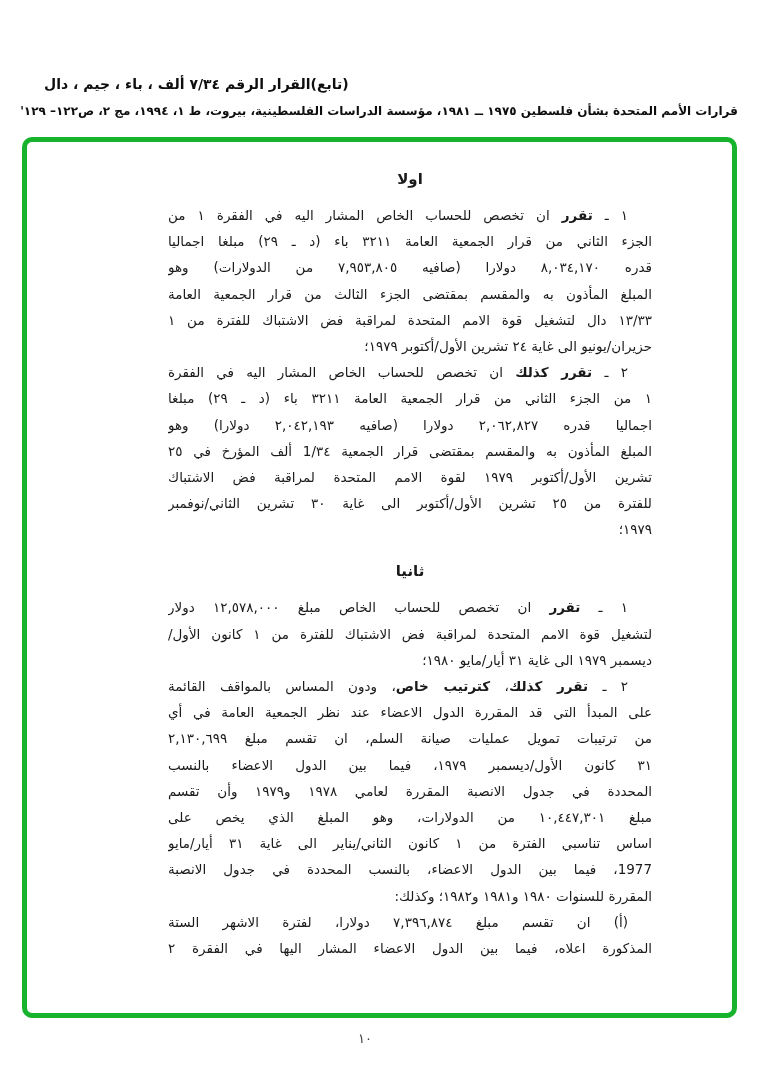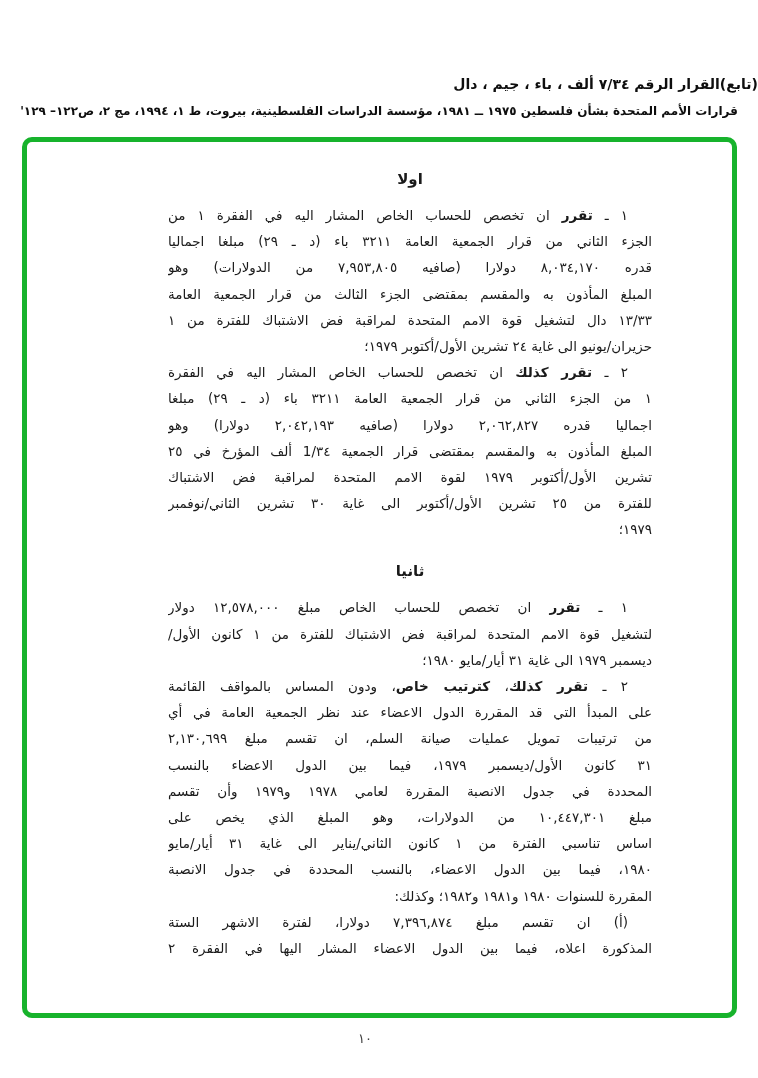--- a/index.html
+++ b/index.html
@@ -13,26 +13,27 @@
     position: relative;
     font-family: "DejaVu Sans", sans-serif;
     color: #141414;
     overflow: hidden;
   }
   .hdr1 {
     position: absolute;
     top: 76px;
     left: 0;
     right: 0;
-    text-align: right;
+    text-align: left;
     direction: rtl;
     font-weight: bold;
     font-size: 14px;
     color: #0e0e0e;
     letter-spacing: 0.2px;
+    padding-left: 44px;
   }
   .hdr2 {
     position: absolute;
     top: 104px;
     left: 0;
     right: 0;
     text-align: center;
     direction: rtl;
     font-weight: bold;
     font-size: 12px;
@@ -130,21 +131,21 @@
         <div class="tline nj"><span class="">ديسمبر ١٩٧٩ الى غاية ٣١ أيار/مايو ١٩٨٠؛</span></div>
       </div>
       <div class="paragraph">
         <div class="tline ind"><span class="">٢ ـ </span><span class="bold">تقرر كذلك</span><span class="">، </span><span class="bold">كترتيب خاص</span><span class="">، ودون المساس بالمواقف القائمة</span></div>
         <div class="tline"><span class="">على المبدأ التي قد المقررة الدول الاعضاء عند نظر الجمعية العامة في أي</span></div>
         <div class="tline"><span class="">من ترتيبات تمويل عمليات صيانة السلم، ان تقسم مبلغ ٢,١٣٠,٦٩٩</span></div>
         <div class="tline"><span class="">٣١ كانون الأول/ديسمبر ١٩٧٩، فيما بين الدول الاعضاء بالنسب</span></div>
         <div class="tline"><span class="">المحددة في جدول الانصبة المقررة لعامي ١٩٧٨ و١٩٧٩ وأن تقسم</span></div>
         <div class="tline"><span class="">مبلغ ١٠,٤٤٧,٣٠١ من الدولارات، وهو المبلغ الذي يخص على</span></div>
         <div class="tline"><span class="">اساس تناسبي الفترة من ١ كانون الثاني/يناير الى غاية ٣١ أيار/مايو</span></div>
-        <div class="tline"><span class="">١٩٨٠، فيما بين الدول الاعضاء، بالنسب المحددة في جدول الانصبة</span></div>
+        <div class="tline"><span class="">1977، فيما بين الدول الاعضاء، بالنسب المحددة في جدول الانصبة</span></div>
         <div class="tline nj"><span class="">المقررة للسنوات ١٩٨٠ و١٩٨١ و١٩٨٢؛ وكذلك:</span></div>
       </div>
       <div class="paragraph">
         <div class="tline ind"><span class="">(أ) ان تقسم مبلغ ٧,٣٩٦,٨٧٤ دولارا، لفترة الاشهر الستة</span></div>
         <div class="tline"><span class="">المذكورة اعلاه، فيما بين الدول الاعضاء المشار اليها في الفقرة ٢</span></div>
       </div>
     </div>
   <div class="page-num">١٠</div>
 </div>
 

